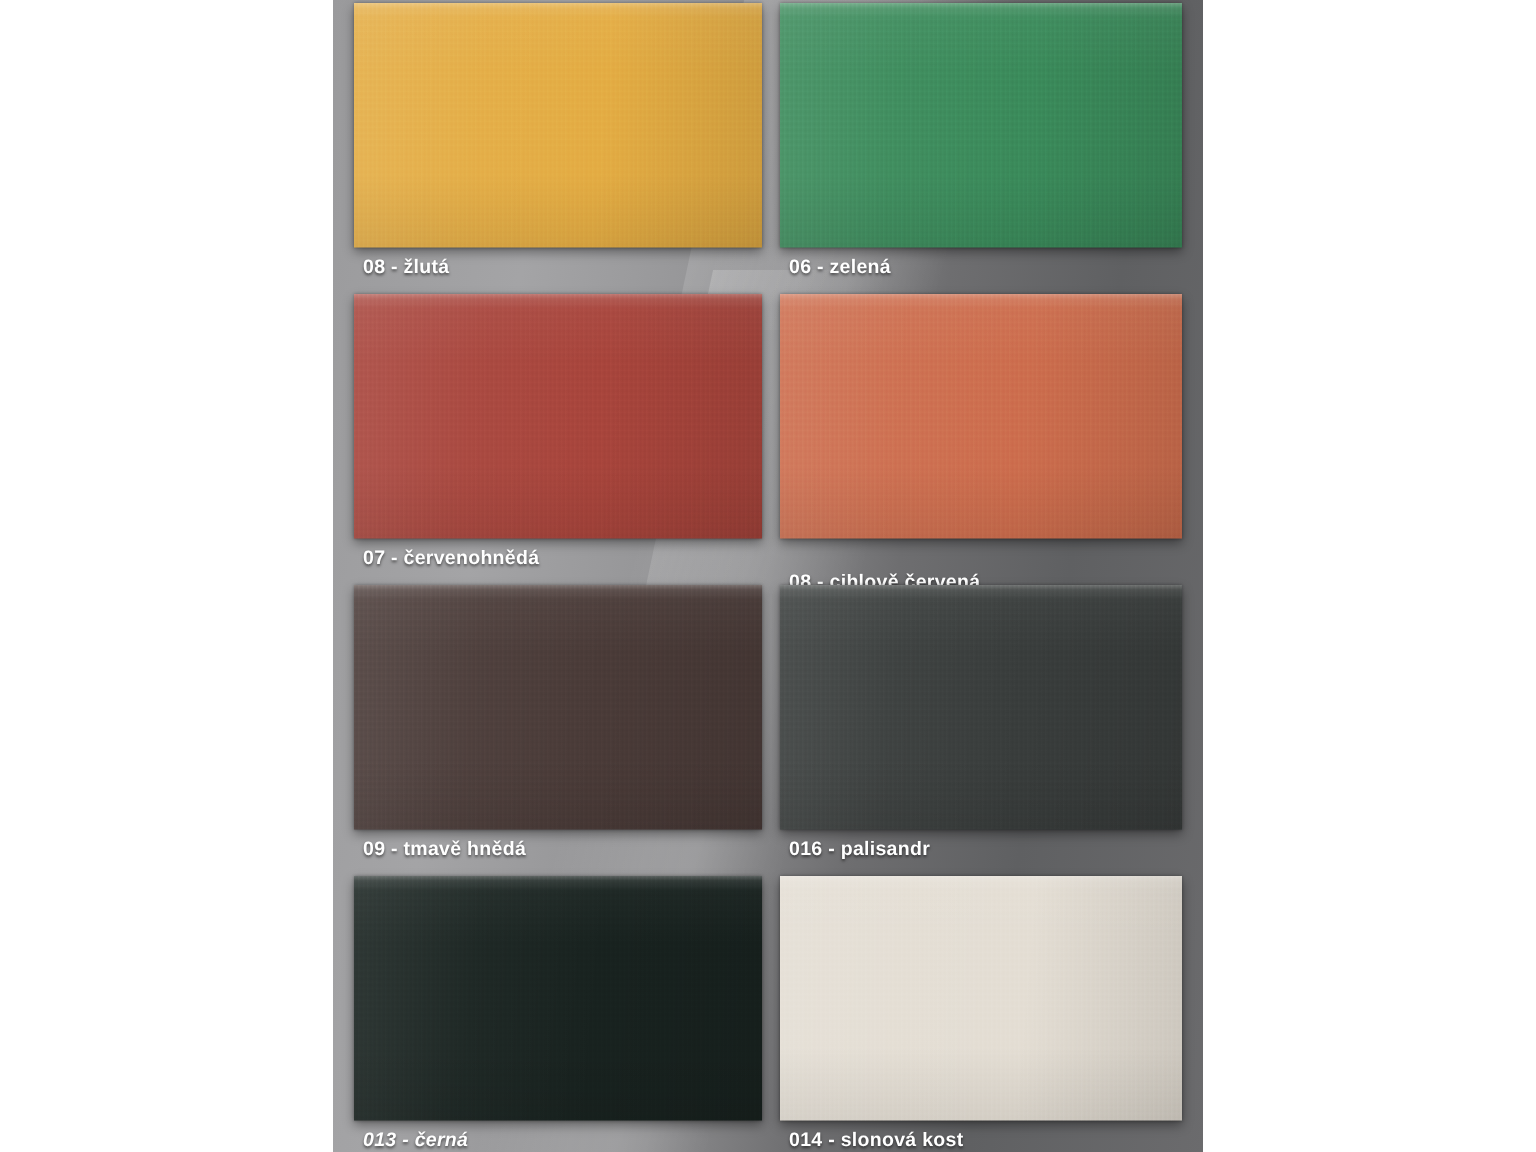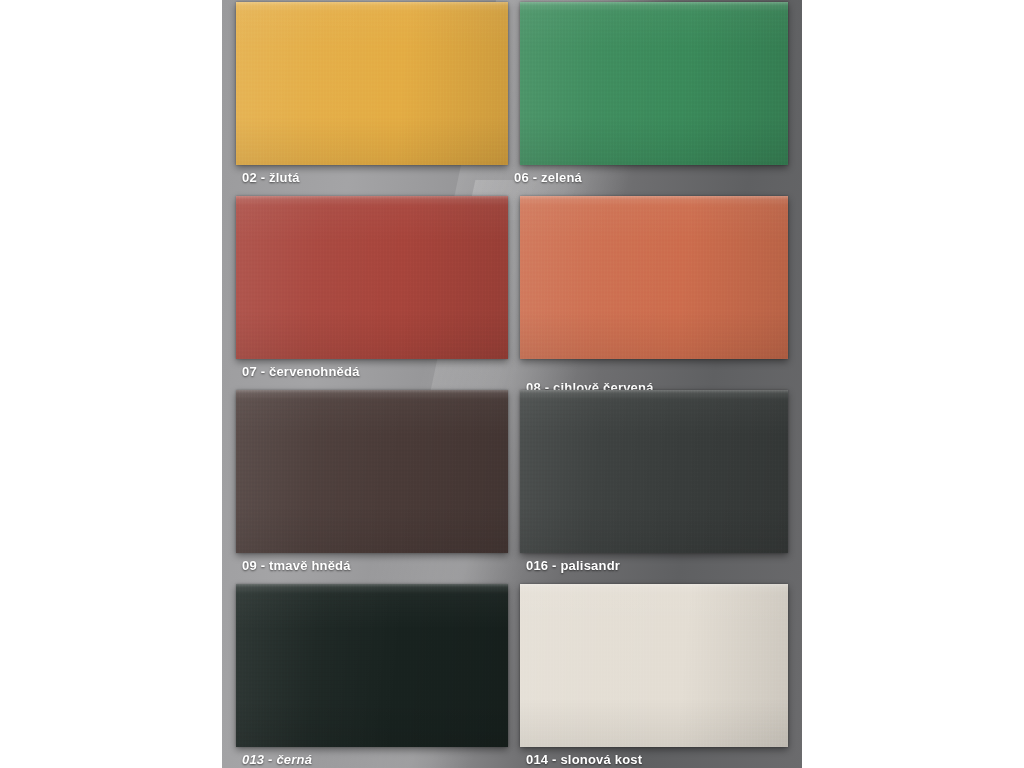--- a/index.html
+++ b/index.html
@@ -123,29 +123,29 @@
     <div class="sheen" style="left:230px; top:180px; width:130px; height:220px; transform:skewX(-12deg);"></div>
 
     <div class="grid">
 
       <div class="cell" style="left:14px; top:2px; width:272px; height:163px;">
         <div class="swatch" style="background:#e4ad44;">
           <div class="shade"></div>
           <div class="tex"></div>
         </div>
       </div>
-      <div class="caption" style="left:20px; top:170px;">02 - žlutá</div>
+      <div class="caption" style="left:20px; top:170px;">08 - žlutá</div>
 
       <div class="cell" style="left:298px; top:2px; width:268px; height:163px;">
         <div class="swatch" style="background:#3b8b5b;">
           <div class="shade"></div>
           <div class="tex"></div>
         </div>
       </div>
-      <div class="caption" style="left:292px; top:170px;">06 - zelená</div>
+      <div class="caption" style="left:304px; top:170px;">06 - zelená</div>
 
       <div class="cell" style="left:14px; top:196px; width:272px; height:163px;">
         <div class="swatch" style="background:#a8453c;">
           <div class="shade"></div>
           <div class="tex"></div>
         </div>
       </div>
       <div class="caption" style="left:20px; top:364px;">07 - červenohnědá</div>
 
       <div class="cell" style="left:298px; top:196px; width:268px; height:163px;">

